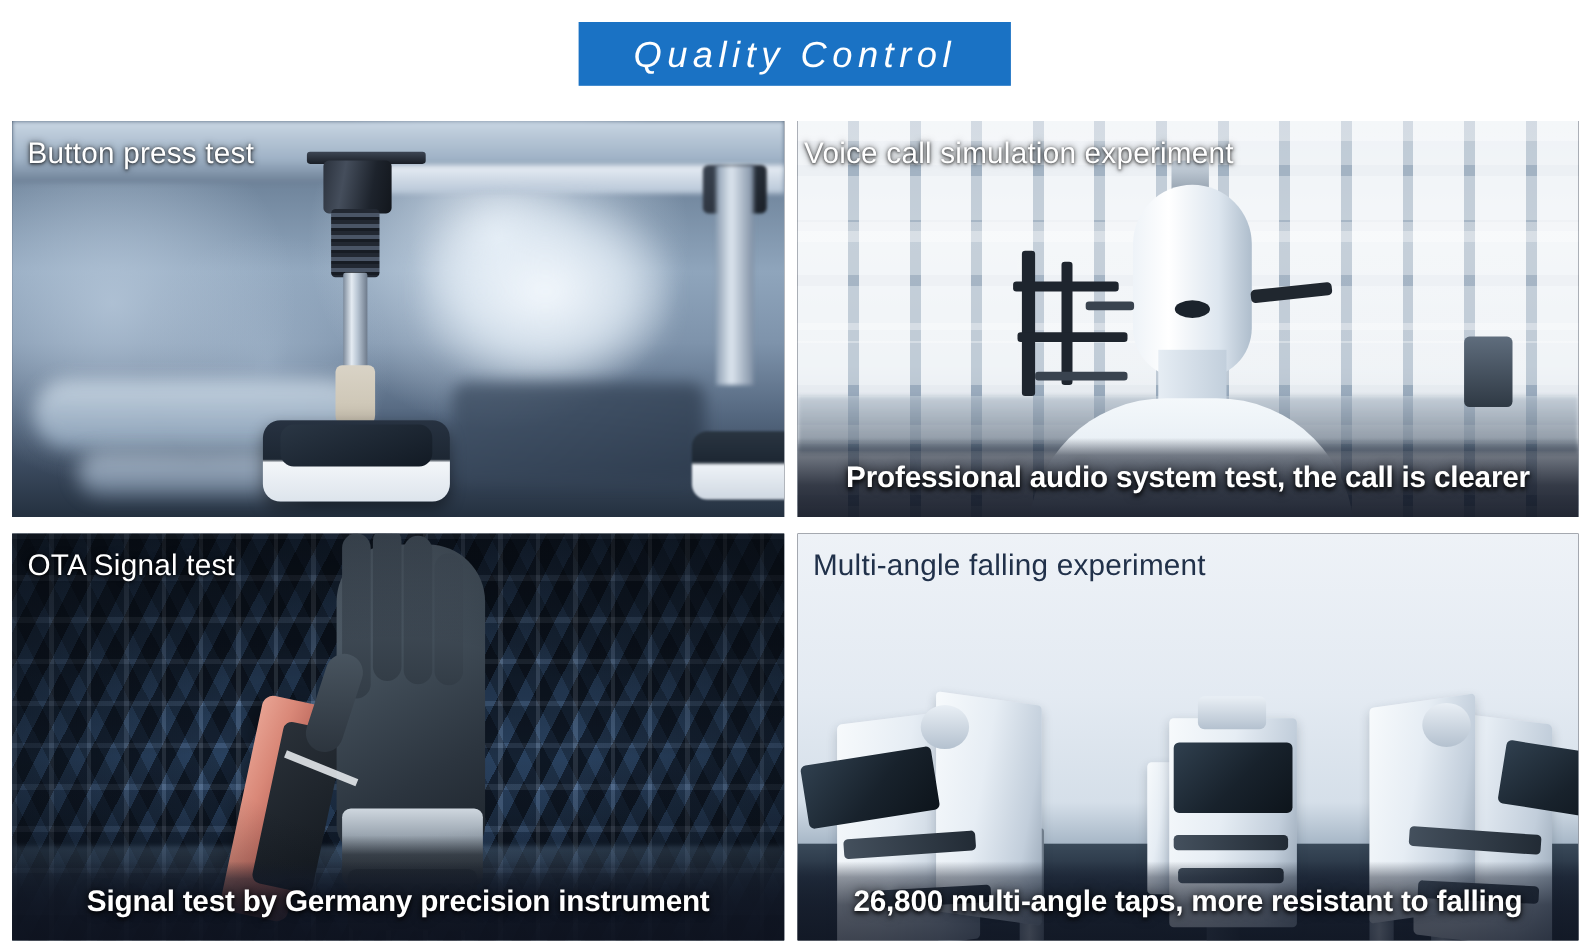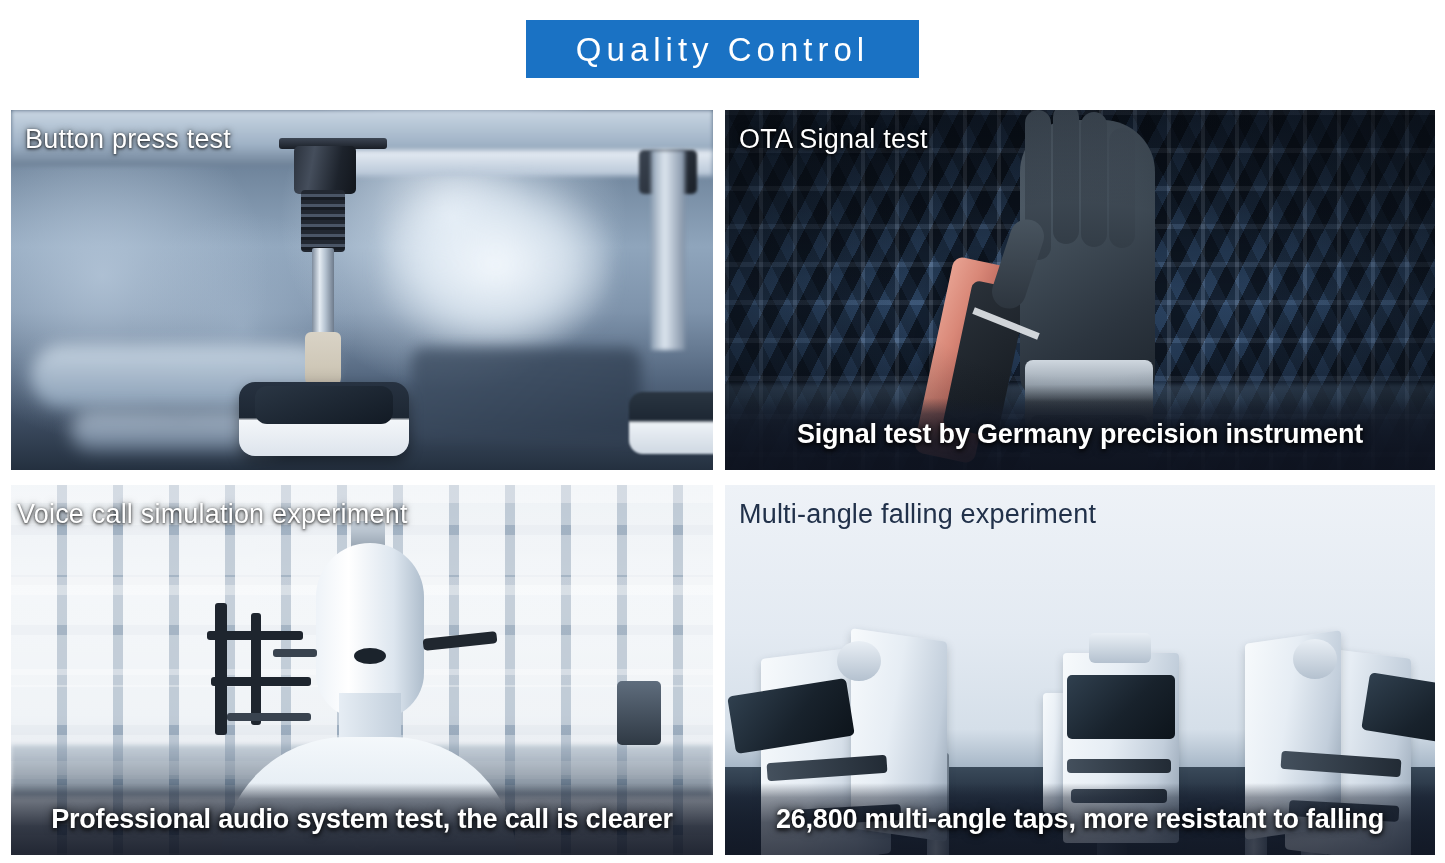--- a/index.html
+++ b/index.html
@@ -7,21 +7,21 @@
     width:1445px;height:863px;
     background:#ffffff;
     font-family:"Liberation Sans","DejaVu Sans",sans-serif;
     overflow:hidden;
     position:relative;
   }
 
   
   .banner-wrap{
     position:absolute;left:0;top:20px;width:1445px;
-    display:flex;justify-content:center;
+    display:flex;justify-content:center;font-style:italic;
   }
   .banner{
     background:#1a72c4;
     width:393px;height:58px;
     display:flex;align-items:center;justify-content:center;
   }
   .banner-text{
     color:#ffffff;
     font-size:33px;
     font-weight:400;
@@ -403,44 +403,20 @@
       <div class="watch2"></div>
       <div class="plunger-plate"></div>
       <div class="plunger-nut"></div>
       <div class="plunger-thread"></div>
       <div class="plunger-rod"></div>
       <div class="plunger-tip"></div>
       <div class="watch"></div>
       <div class="watch-face"></div>
     </div>
     <div class="photo-label">Button press test</div>
-  </div>
-
-  <div class="panel p2">
-    <div class="scene">
-      <div class="cones"></div>
-      <div class="cones2"></div>
-      <div class="table"></div>
-      <div class="phone"></div>
-      <div class="phone-screen"></div>
-      <div class="hand"></div>
-      <div class="finger f1"></div>
-      <div class="finger f2"></div>
-      <div class="finger f3"></div>
-      <div class="finger f4"></div>
-      <div class="thumb"></div>
-      <div class="phone-glint"></div>
-      <div class="sleeve"></div>
-      <div class="watchband"></div>
-      <div class="vignette"></div>
-    </div>
-    <div class="photo-label">OTA Signal test</div>
-    <div class="caption-bar">
-      <span class="cap">Signal test by Germany precision instrument</span>
-    </div>
   </div>
 
   <div class="panel p3">
     <div class="scene">
       <div class="foam"></div>
       <div class="foam2"></div>
       <div class="floor"></div>
       <div class="spk"></div>
       <div class="headmount"></div>
       <div class="head"></div>
@@ -457,20 +433,44 @@
           <i></i>
           <i></i>
       </div>
     </div>
     <div class="photo-label flush">Voice call simulation experiment</div>
     <div class="caption-bar">
       <span class="cap">Professional audio system test, the call is clearer</span>
     </div>
   </div>
 
+  <div class="panel p2">
+    <div class="scene">
+      <div class="cones"></div>
+      <div class="cones2"></div>
+      <div class="table"></div>
+      <div class="phone"></div>
+      <div class="phone-screen"></div>
+      <div class="hand"></div>
+      <div class="finger f1"></div>
+      <div class="finger f2"></div>
+      <div class="finger f3"></div>
+      <div class="finger f4"></div>
+      <div class="thumb"></div>
+      <div class="phone-glint"></div>
+      <div class="sleeve"></div>
+      <div class="watchband"></div>
+      <div class="vignette"></div>
+    </div>
+    <div class="photo-label">OTA Signal test</div>
+    <div class="caption-bar">
+      <span class="cap">Signal test by Germany precision instrument</span>
+    </div>
+  </div>
+
   <div class="panel p4">
     <div class="scene">
       <div class="floor"></div>
 
       <div class="robot r-a">
         <div class="column c2"></div>
         <div class="column"></div>
         <div class="body"></div>
         <div class="body b2"></div>
         <div class="joint"></div>

